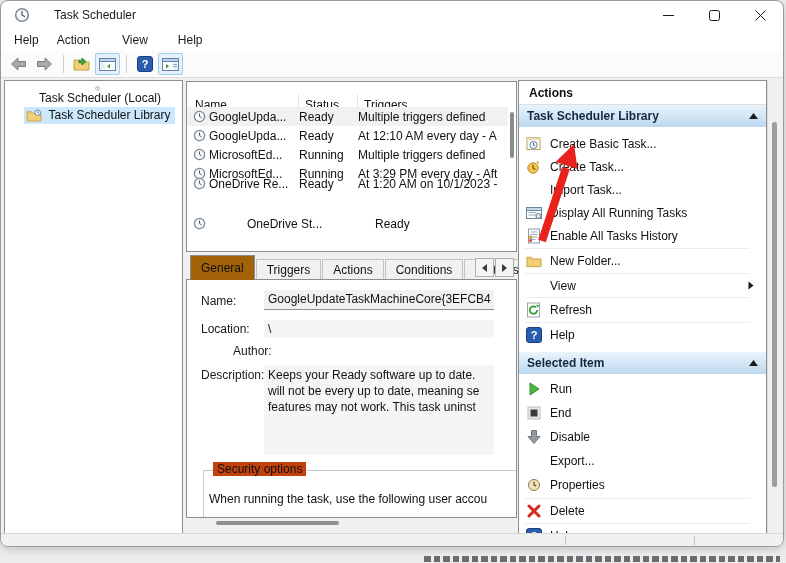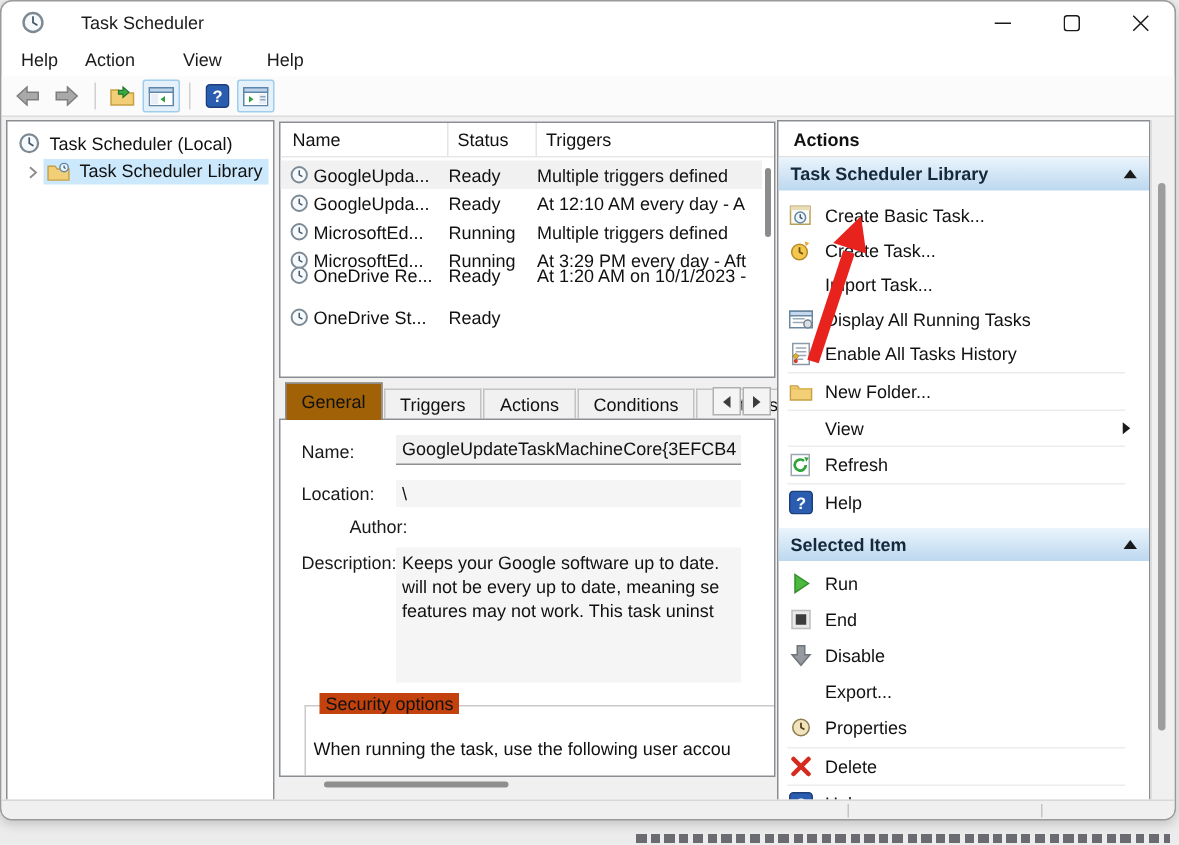--- a/index.html
+++ b/index.html
@@ -15,29 +15,29 @@
   .menubar { position:absolute; left:0; top:28px; right:0; height:22px; display:flex; align-items:center; padding-left:4px; }
   .menu-item { padding:3px 9px; color:#1b1b1b; }
   .toolbar { position:absolute; left:0; top:50px; right:0; height:27px; display:flex; align-items:center; padding-left:5px; border-bottom:1px solid #dcdcdc; background:#fbfbfb; }
   .tb-btn { width:25px; height:22px; display:flex; align-items:center; justify-content:center; border:1px solid transparent; border-radius:2px; margin-right:1px; }
   .tb-btn.hl { background:#e4f1fb; border-color:#9fcdea; }
   .tb-sep { width:1px; height:18px; background:#d0d0d0; margin:0 5px; }
   .content { position:absolute; left:0; top:77px; right:0; bottom:13px; background:#f0f0f0; }
   .panel { position:absolute; background:#fff; border:1px solid #8a8e92; }
   
   .tree-panel { left:3px; top:79px; width:179px; height:457px; }
-  .tree-row { position:absolute; left:0; right:0; height:19px; display:flex; align-items:center; }
+  .tree-row { position:absolute; left:0; right:0; height:19px; display:flex; align-items:center;flex-direction:column; }
   .tree-root { top:5px; padding-left:7px; }
   .tree-child { top:24px; padding-left:12px; }
   .tree-label { margin-left:6px; white-space:nowrap; }
   .sel { background:#cbe8fc; padding:1px 4px 2px 2px; display:flex; align-items:center; }
   .chev { width:10px; height:10px; margin-right:2px; }
   
   .list-panel { left:185px; top:80px; width:331px; height:171px; overflow:hidden; }
-  .list-header { position:absolute; top:0; left:0; right:0; height:23px; display:grid; grid-template-columns:104px 59px auto; padding-left:8px; align-items:center; border-bottom:1px solid #e8e8e8; }
+  .list-header { position:absolute; top:12px; left:0; right:0; height:23px; display:grid; grid-template-columns:104px 59px auto; padding-left:8px; align-items:center; border-bottom:1px solid #e8e8e8; }
   .hcell { border-right:1px solid #e4e4e4; height:100%; display:flex; align-items:center; }
   .hcell:last-child { border-right:none; }
   .list-row { position:absolute; left:0; right:8px; height:19px; display:grid; grid-template-columns:16px 90px 59px auto; padding-left:6px; align-items:center; white-space:nowrap; }
   .list-row .cell { overflow:hidden; white-space:nowrap; }
   .vscroll { position:absolute; right:2px; top:26px; width:4px; height:120px; }
   .vthumb { position:absolute; left:0; width:4px; background:#8c8c8c; border-radius:2px; }
   
   .tabs-row { position:absolute; left:189px; top:253px; height:26px; display:flex; align-items:flex-end; }
   .tab { border:1px solid #c3c3c3; border-bottom:none; background:#f1f1f1; padding:3px 10px 4px; height:21px; margin-right:1px; white-space:nowrap; }
   .tab.active { background:#a16207; border-color:#8a8e92; height:25px; padding-top:5px; position:relative; z-index:3; }
@@ -224,21 +224,21 @@
     </div>
     <div class="list-row" style="top:92px;">
       <svg width="13" height="13" viewBox="0 0 16 16">
           <circle cx="8" cy="8" r="6.3" fill="#f7fafc" stroke="#7d8a94" stroke-width="1.6"></circle>
           <path d="M8 4.3 V8 L10.6 9.6" stroke="#44596b" stroke-width="1.2" fill="none"></path>
         </svg>
       <span class="cell">OneDrive Re...</span>
       <span class="cell">Ready</span>
       <span class="cell">At 1:20 AM on 10/1/2023 -</span>
     </div>
-    <div class="list-row" style="top:120px;">
+    <div class="list-row" style="top:132px;gap:38px;">
       <svg width="13" height="13" viewBox="0 0 16 16">
           <circle cx="8" cy="8" r="6.3" fill="#f7fafc" stroke="#7d8a94" stroke-width="1.6"></circle>
           <path d="M8 4.3 V8 L10.6 9.6" stroke="#44596b" stroke-width="1.2" fill="none"></path>
         </svg>
       <span class="cell">OneDrive St...</span>
       <span class="cell">Ready</span>
     </div>
     <div class="vscroll">
       <div class="vthumb" style="top:4px;height:46px;"></div>
     </div>
@@ -266,21 +266,21 @@
     <span class="fld-label" style="top:14px;">Name:</span>
     <div class="ro-field" style="top:10px;height:20px;border-bottom:1px solid #8f8f8f;">GoogleUpdateTaskMachineCore{3EFCB4</div>
 
     <span class="fld-label" style="top:42px;">Location:</span>
     <div class="ro-field" style="top:40px;height:18px;background:#f5f5f5;">\</div>
 
     <span class="fld-label" style="top:64px;margin-left:32px;">Author:</span>
 
     <span class="fld-label" style="top:88px;">Description:</span>
     <div class="ro-field" style="top:85px;height:90px;background:#f5f5f5;line-height:16px;">
-      <div class="desc-line">Keeps your Google software up to date.</div>
+      <div class="desc-line">Keeps your Ready software up to date.</div>
       <div class="desc-line">will not be every up to date, meaning se</div>
       <div class="desc-line">features may not work. This task uninst</div>
     </div>
 
     <div class="grpbox"></div>
     <span class="grp-label">Security options</span>
     <div style="position:absolute;left:22px;top:212px;white-space:nowrap;overflow:hidden;right:0;">When running the task, use the following user accou</div>
   </div>
 
   <div class="hscroll">

